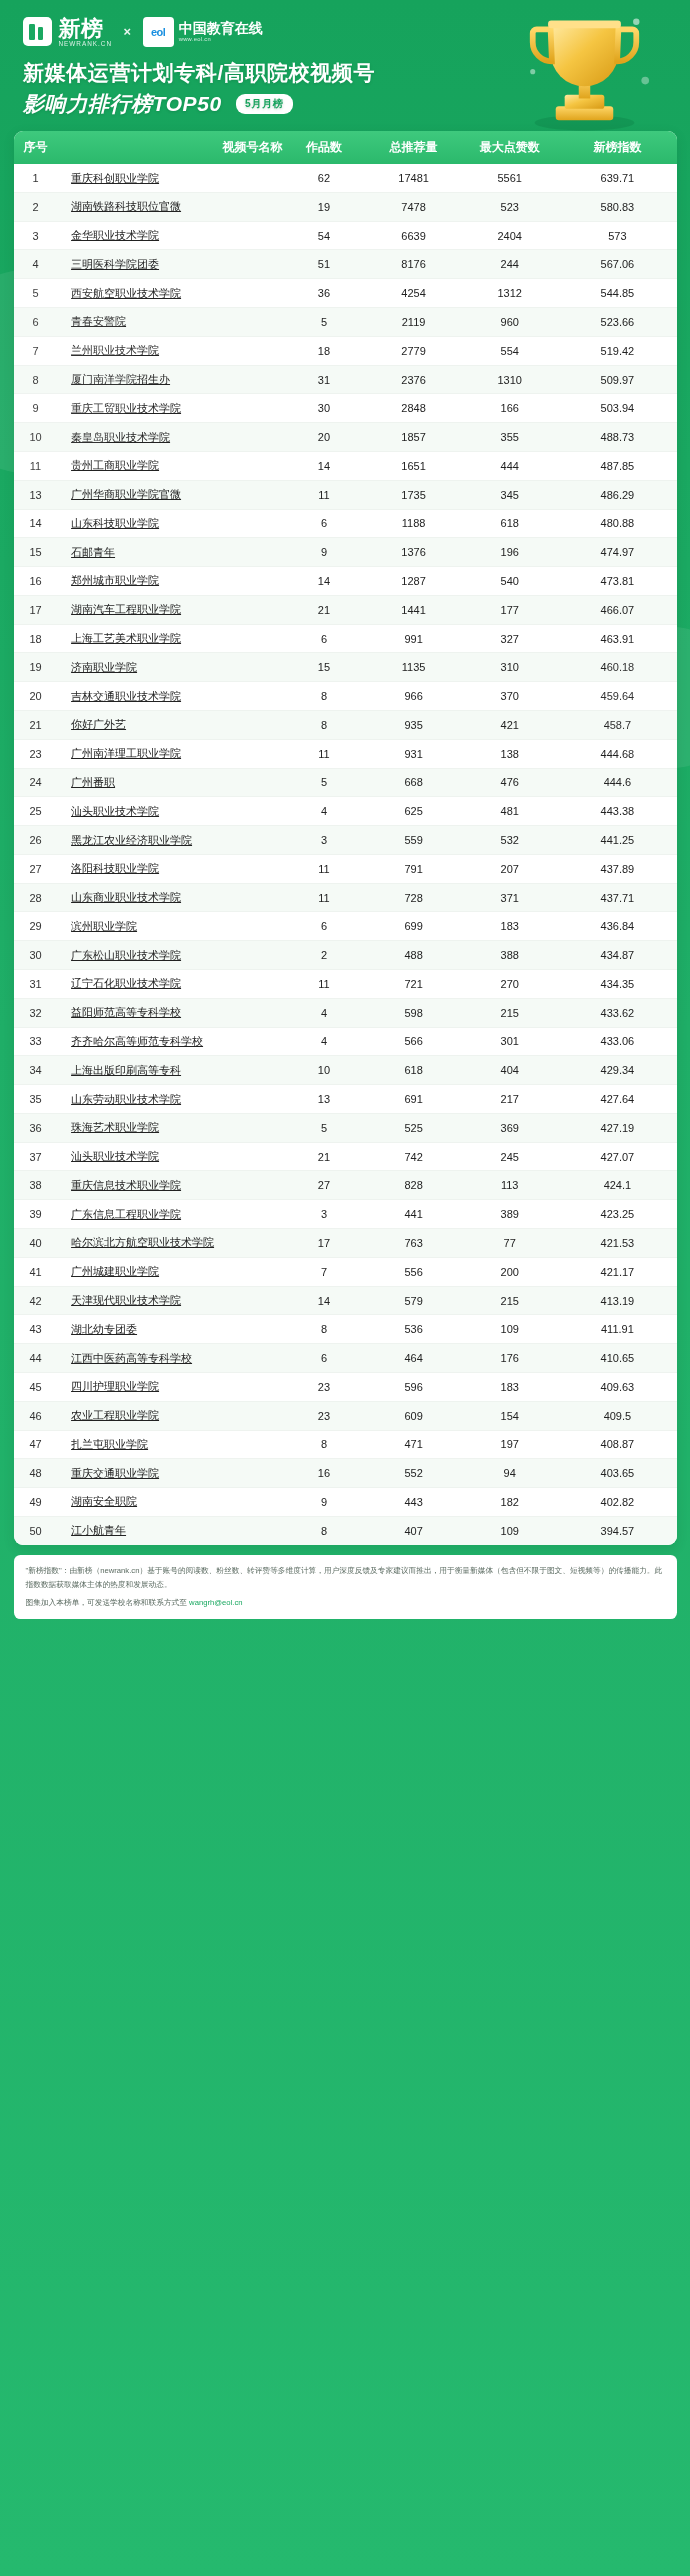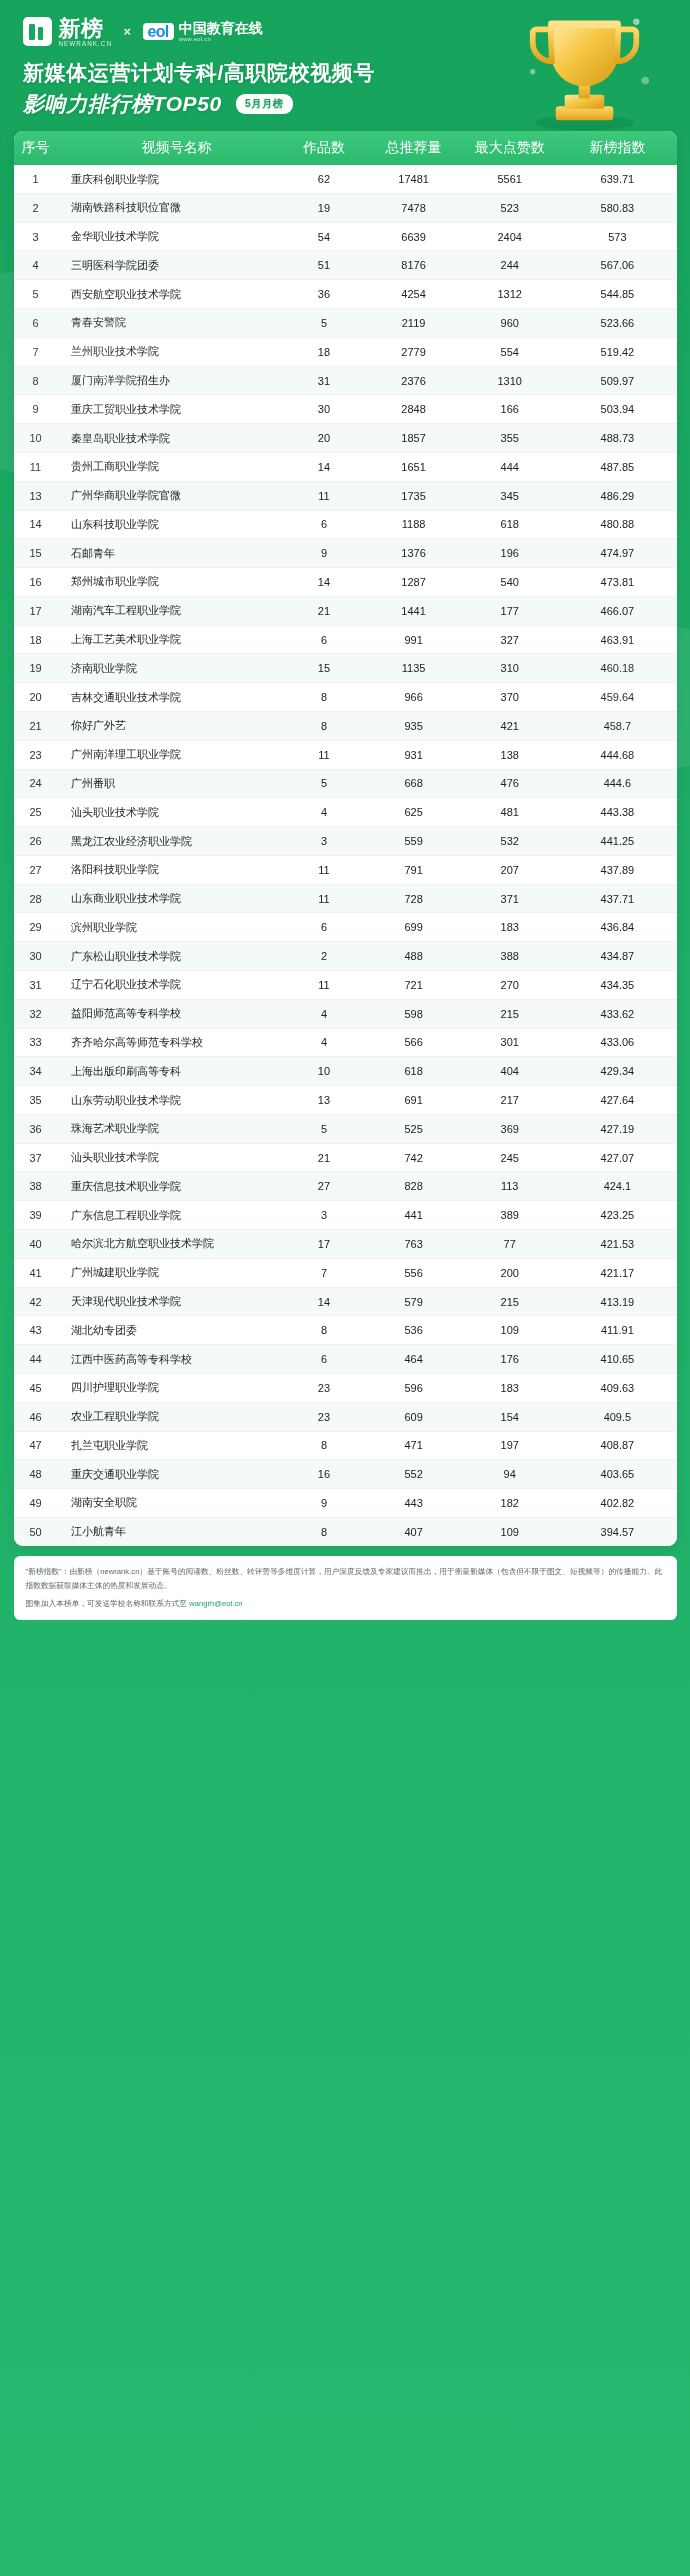--- a/index.html
+++ b/index.html
@@ -66,28 +66,28 @@
     font-size: 12.8px;
     font-weight: bold;
     opacity: .9;
   }
   .logo-eol {
     display: flex;
     align-items: center;
     gap: 5.1px;
   }
   .eol-mark {
-    width: 31px; height: 17px;
+    width: 31px; height: 30px;
     background: #fff;
     border-radius: 3.8px;
     display: flex;
     align-items: center;
     justify-content: center;
     color: #1a8fe0;
-    font-size: 16px;
+    font-size: 11px;
     font-weight: bold;
     letter-spacing: -0.6px;
   }
   .eol-text-cn {
     color: #fff;
     font-size: 14px;
     font-weight: bold;
     line-height: 1.1;
   }
   .eol-text-en {
@@ -138,44 +138,45 @@
     box-shadow: 0 3.8px 11.5px rgba(0,60,30,.12);
   }
   table {
     width: 100%;
     border-collapse: collapse;
     table-layout: fixed;
   }
   thead th {
     background: linear-gradient(180deg,#3ec97d 0%, #2bb96c 100%);
     color: #fff;
-    font-size: 14px;
-    font-weight: normal;
+    font-size: 12px;
+    font-weight: bold;
     padding: 8.3px 0;
     text-align: center;
     margin-left: 41px;
   }
-  thead th.name-col { text-align: center; padding-left: 14px; }
+  thead th.name-col { text-align: right; padding-left: 14px; }
   col.c-rank { width: 43px; }
   col.c-name { width: 225px; }
   col.c-works { width: 83px; }
   col.c-rec { width: 96px; }
   col.c-like { width: 96px; }
   col.c-index { width: 119px; }
   tbody td {
     font-size: 11px;
     color: #222222;
     padding: 6.4px 0;
     text-align: center;
     border-bottom: 0.6px solid #eef3ef;
   }
   tbody td.name {
     text-align: left;
     padding-left: 14px;
     font-size: 11px;
+    text-decoration: underline;
   }
   tbody td.rank { font-size: 11px; color: #333; }
   tbody td.idx { color: #222; }
   tbody tr:nth-child(even) td { background: #f5faf6; }
   tbody tr:last-child td { border-bottom: none; }
   
   .footer {
     margin: 10.2px 14px 0 14px;
     background: #ffffff;
     border-radius: 6.4px;

